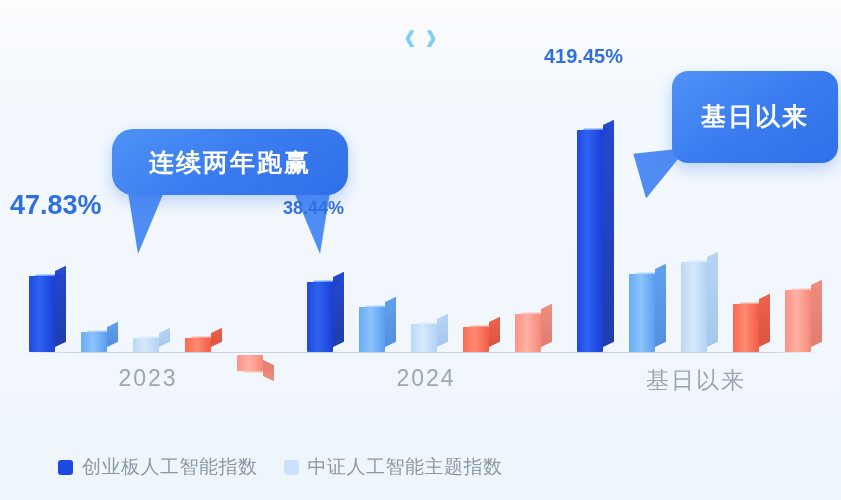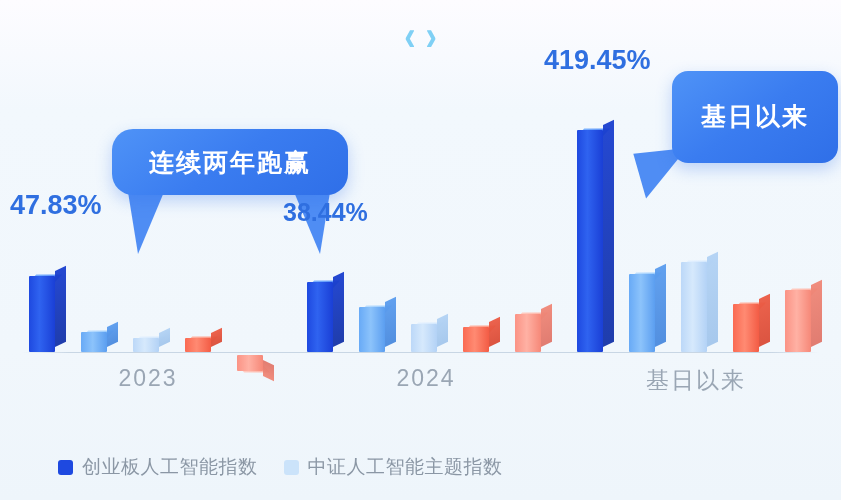--- a/index.html
+++ b/index.html
@@ -105,22 +105,22 @@
   .c4 .top  {background:linear-gradient(135deg,#ffcdc3,#fba596);}
 
   
   .barslot.neg{align-items:flex-start;}
   .bar.negative{transform:scaleY(-1);}
 
   .vlabel{
     position:absolute;font-weight:800;color:#2f6fe0;white-space:nowrap;
   }
   #vlabel-0{left:10px;top:190px;font-size:27px;}
-  #vlabel-1{left:283px;top:198px;font-size:25px;}
-  #vlabel-2{left:544px;top:45px;font-size:27px;}
+  #vlabel-1{left:283px;top:198px;font-size:18px;}
+  #vlabel-2{left:544px;top:45px;font-size:20px;}
 
   
   .legend{position:absolute;left:58px;top:418px;width:760px;}
   .legend-row{display:flex;align-items:center;margin-bottom:14px;margin-top:36px;}
   .legend-item{display:flex;align-items:center;margin-right:26px;}
   .swatch{width:15px;height:15px;border-radius:3px;margin-right:9px;flex:0 0 auto;}
   .legend-label{font-size:19px;color:#8b97a5;letter-spacing:.5px;white-space:nowrap;}
 </style>
 </head>
 <body>

